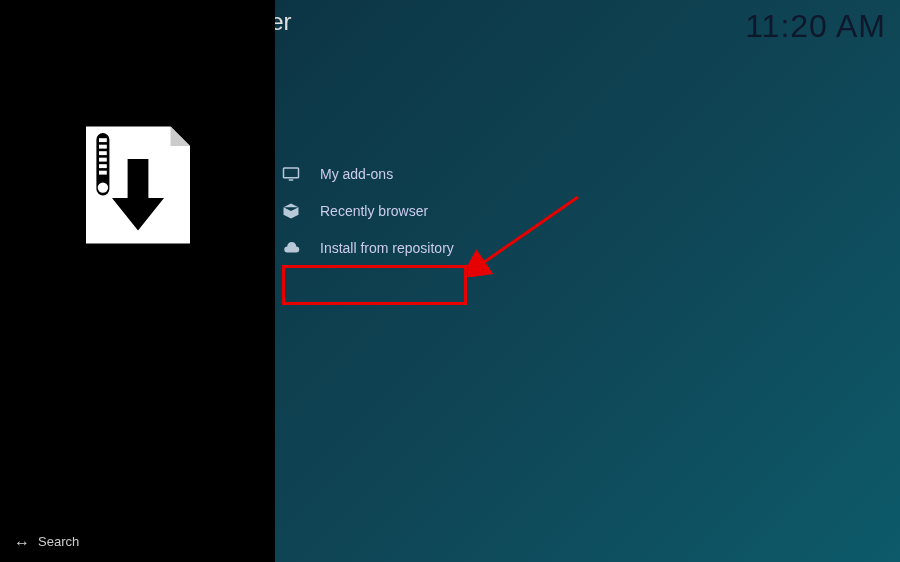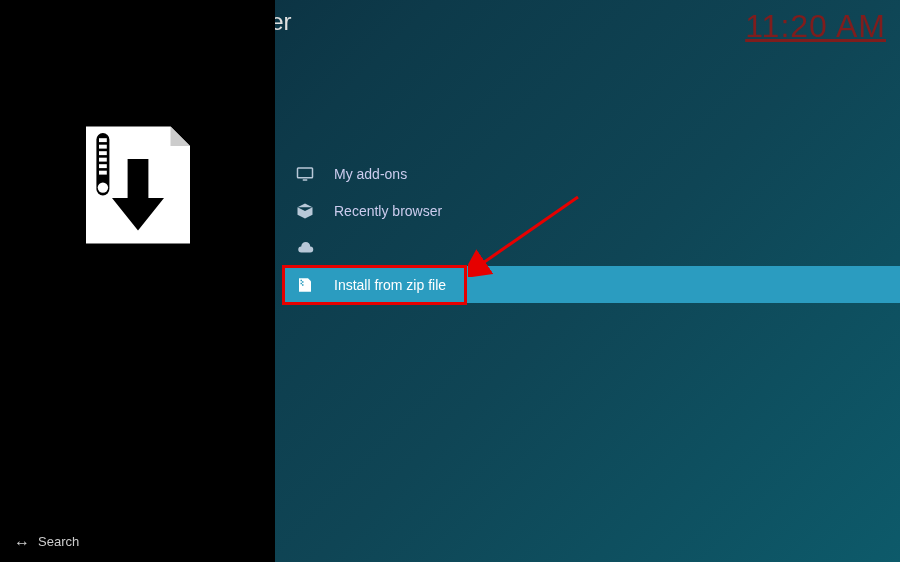--- a/index.html
+++ b/index.html
@@ -31,23 +31,22 @@
       color: #e0e0e0;
     }
     .sort-info {
       font-size: 12px;
       color: #aaa;
       margin-top: 2px;
     }
     .clock {
       font-size: 32px;
       font-weight: 300;
-      color: #7f1d1d;
+      color: #0f172a;
       letter-spacing: 1px;
-      text-decoration: underline;
     }
     .sidebar {
       position: absolute;
       top: 0;
       left: 0;
       width: 275px;
       height: 100%;
       background: #000;
       display: flex;
       flex-direction: column;
@@ -67,21 +66,21 @@
       gap: 8px;
       color: #ccc;
       font-size: 13px;
     }
     .footer-icon {
       font-size: 16px;
     }
     .menu-list {
       position: absolute;
       top: 155px;
-      left: 282px;
+      left: 268px;
       right: 0;
     }
     .menu-item {
       display: flex;
       align-items: center;
       height: 37px;
       padding-left: 12px;
       color: #cce;
       font-size: 14px;
       cursor: pointer;
@@ -178,32 +177,21 @@
         </svg>
     </span>
     <span>Recently browser</span>
   </div>
   <div class="menu-item">
     <span class="menu-icon">
       <svg viewBox="0 0 24 24">
           <path d="M19 18 A4 4 0 0 0 19 10 A6 6 0 0 0 7 10 A4 4 0 0 0 7 18 Z M12 10 L12 16 M9 13 L12 16 L15 13"></path>
         </svg>
     </span>
-  </div>
-  <div class="menu-item selected">
-    <span class="menu-icon">
-      <svg viewBox="0 0 24 24">
-          <path d="M4 3 L16 3 L20 7 L20 21 L4 21 Z" fill="#fff"></path>
-          <rect x="6" y="5" width="2" height="2" fill="#2b9cc0"></rect>
-          <rect x="8" y="7" width="2" height="2" fill="#2b9cc0"></rect>
-          <rect x="6" y="9" width="2" height="2" fill="#2b9cc0"></rect>
-          <rect x="8" y="11" width="2" height="2" fill="#2b9cc0"></rect>
-        </svg>
-    </span>
-    <span>Install from zip file</span>
+    <span>Install from repository</span>
   </div>
 </div>
 
 <div class="highlight-box"></div>
 
 <svg class="arrow" viewBox="0 0 120 85">
   <defs>
     <marker id="arrowhead" markerWidth="10" markerHeight="10" refX="2" refY="5" orient="auto">
       <polygon points="0 0, 10 5, 0 10" fill="#e60000"></polygon>
     </marker>

